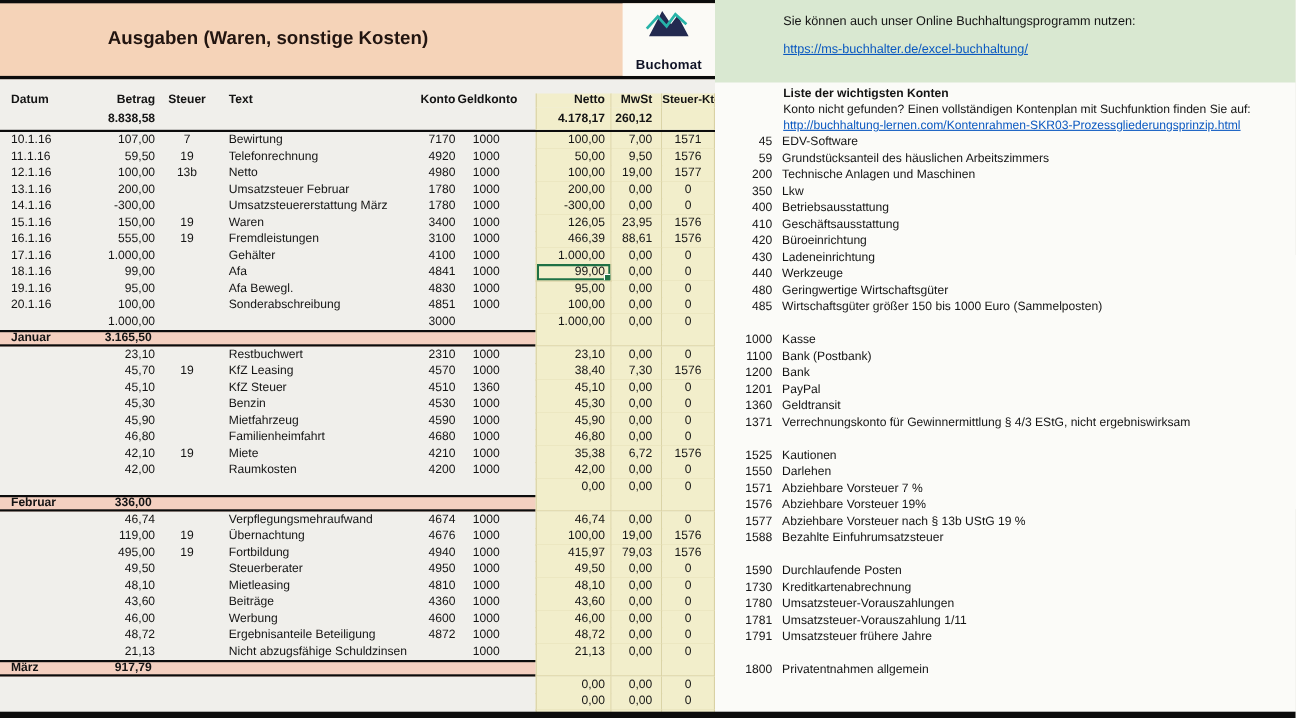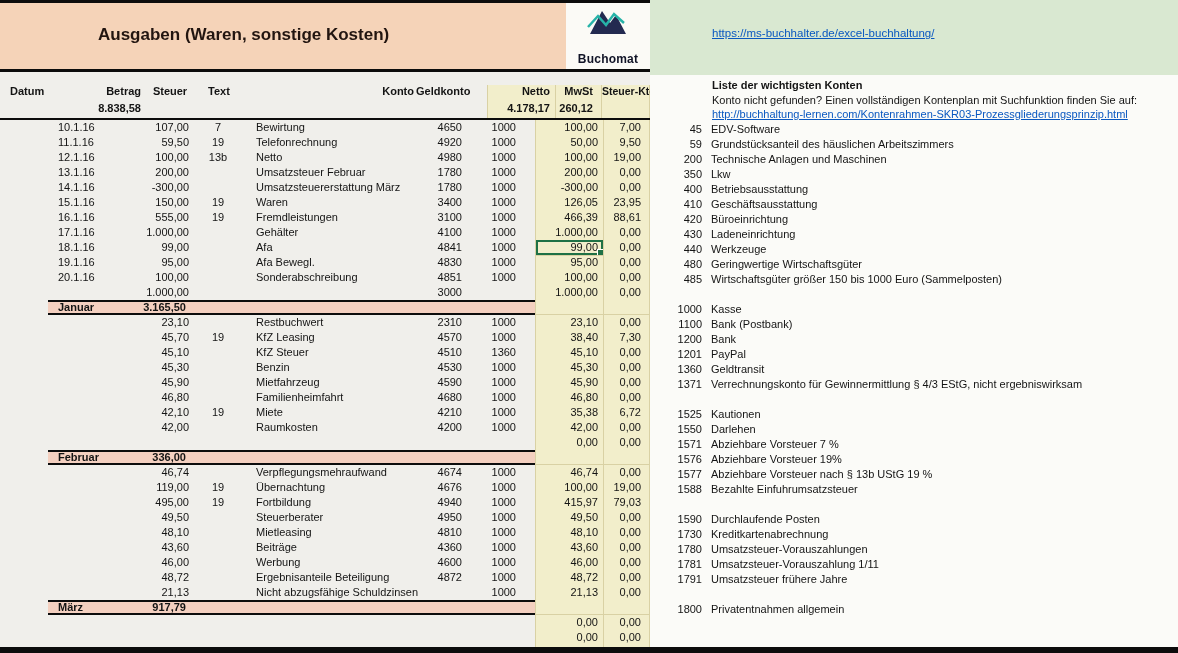--- a/index.html
+++ b/index.html
@@ -13,30 +13,30 @@
   .title { position:absolute; left:98px; top:22px; font-size:17px; font-weight:bold; color:#221510; }
   .logo-box { position:absolute; right:0; top:0; width:84px; height:66px; background:#fbfaf6; display:flex; flex-direction:column; align-items:center; justify-content:center; gap:13px; }
   .logo-text { font-size:12px; font-weight:bold; color:#101326; letter-spacing:.2px; }
 
   .grid-cols { display:grid; grid-template-columns:56px 90px 48px 182px 40px 58px 13px 69px 46px 48px; }
 
   .colhead { height:48px; border-bottom:2px solid #0c0c0c; grid-template-rows:26px 20px; font-size:11px; }
   .colhead .h { font-weight:bold; align-self:end; padding-bottom:1px; }
   .colhead .t { font-weight:bold; line-height:20px; }
 
-  .rows { position:relative; height:533px; overflow:hidden;padding-left:48px; }
+  .rows { position:relative; height:533px; overflow:hidden; }
   .row { height:15px; font-size:11px; line-height:15px; }
   .cell { overflow:hidden; white-space:nowrap; }
 
   .c-datum { padding-left:10px; }
   .c-betrag { text-align:right; padding-right:5px; }
   .c-steuer { text-align:center; }
   .c-text  { padding-left:14px; }
   .c-konto { text-align:right; padding-right:2px; }
-  .c-geld  { text-align:right; padding-right:6px; }
+  .c-geld  { text-align:center; padding-right:6px; }
   .c-netto { text-align:right; padding-right:5px; }
   .c-mwst  { text-align:right; padding-right:8px; }
   .c-stkto { text-align:center; overflow:visible; }
   .small { font-size:10.5px; }
 
   .y { background:#f2eecb; border-right:1px solid #d9d1a4; border-bottom:1px solid #d9d1a4; }
   .y.c-netto { border-left:1px solid #d9d1a4; }
   .colhead .y { border-bottom:none; }
 
   .band { grid-column:1 / span 7; background:#f4d0c0; border-top:2px solid #0c0c0c; border-bottom:2px solid #0c0c0c;
@@ -108,21 +108,21 @@
       <div class="cell t c-mwst y">260,12</div>
       <div class="cell c-stkto y"></div>
     </div>
 
     <div class="rows" id="rows">
         <div class="row grid-cols">
           <div class="cell c-datum">10.1.16</div>
           <div class="cell c-betrag">107,00</div>
           <div class="cell c-steuer">7</div>
           <div class="cell c-text">Bewirtung</div>
-          <div class="cell c-konto">4650</div>
+          <div class="cell c-konto">7170</div>
           <div class="cell c-geld">1000</div>
           <div class="cell c-gap"></div>
           <div class="cell c-netto y">100,00</div>
           <div class="cell c-mwst y">7,00</div>
           <div class="cell c-stkto y">1571</div>
         </div>
         <div class="row grid-cols">
           <div class="cell c-datum">11.1.16</div>
           <div class="cell c-betrag">59,50</div>
           <div class="cell c-steuer">19</div>
@@ -531,20 +531,21 @@
           <div class="cell c-gap"></div>
           <div class="cell c-netto y">0,00</div>
           <div class="cell c-mwst y">0,00</div>
           <div class="cell c-stkto y">0</div>
         </div>
       </div>
   </div>
 
   <div class="panel">
     <div class="promo">
+      <div>Sie können auch unser Online Buchhaltungsprogramm nutzen:</div>
       <a class="promo-link" href="#">https://ms-buchhalter.de/excel-buchhaltung/</a>
     </div>
     <div class="acct-head">
       <div class="acct-title">Liste der wichtigsten Konten</div>
       <div>Konto nicht gefunden? Einen vollständigen Kontenplan mit Suchfunktion finden Sie auf:</div>
       <a href="#">http://buchhaltung-lernen.com/Kontenrahmen-SKR03-Prozessgliederungsprinzip.html</a>
     </div>
     <div id="accounts">
         <div class="acct-group">
           <div class="acct-row">

